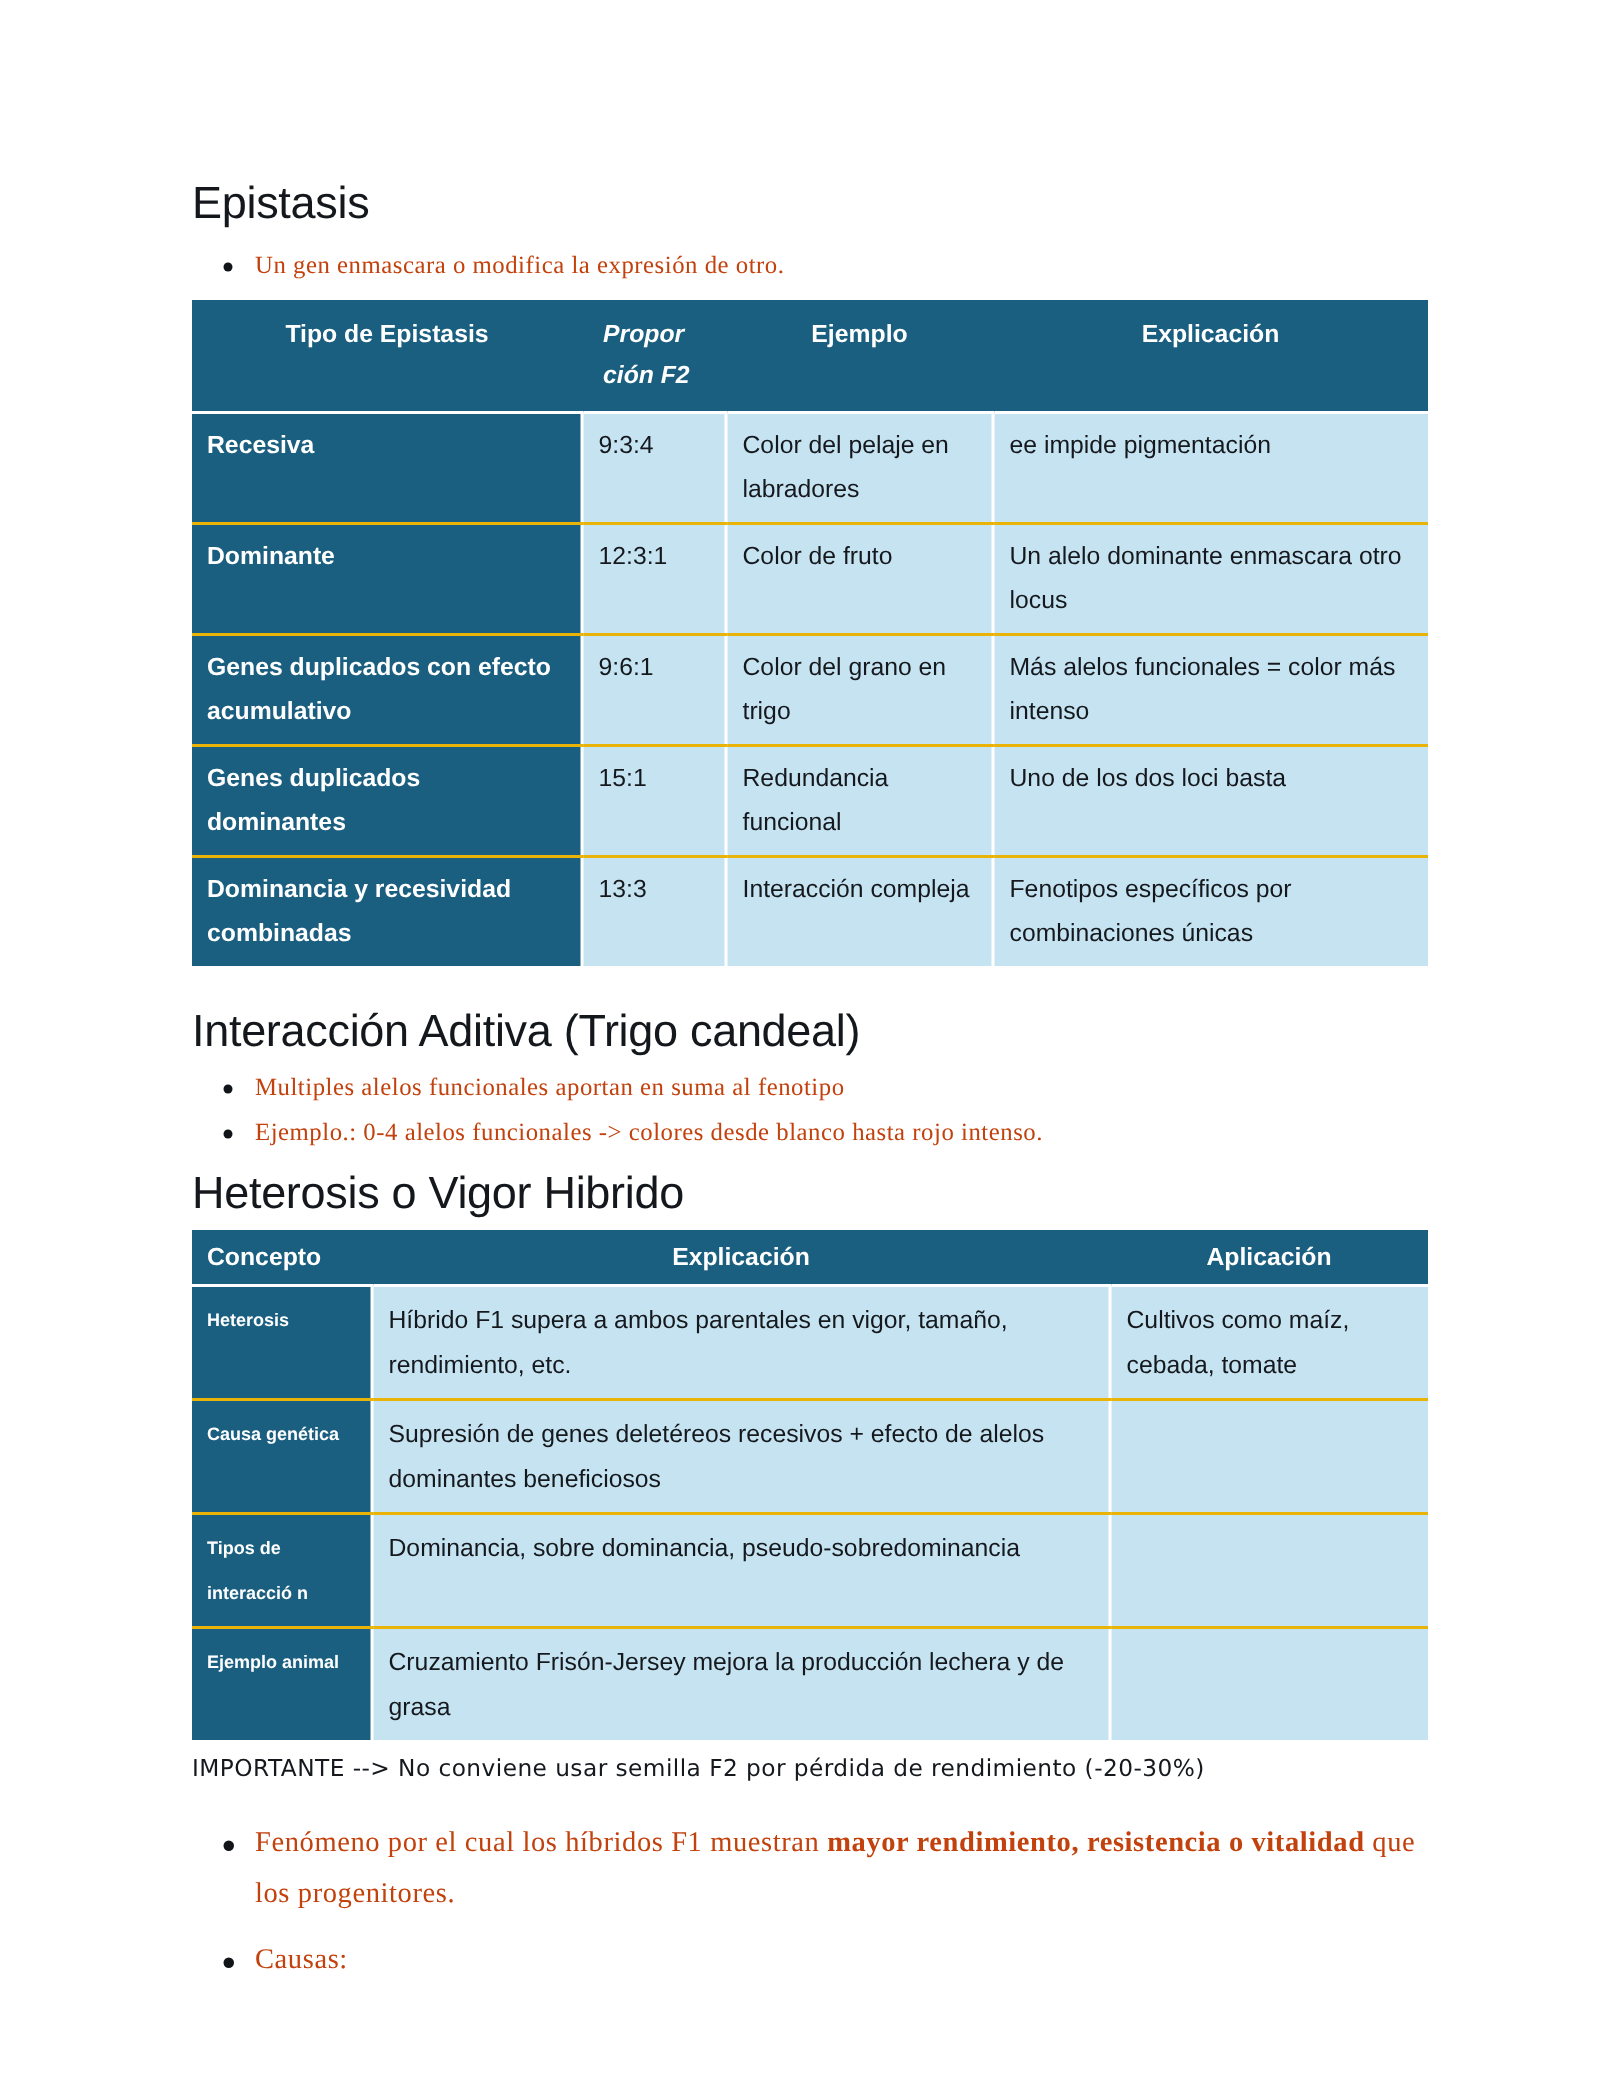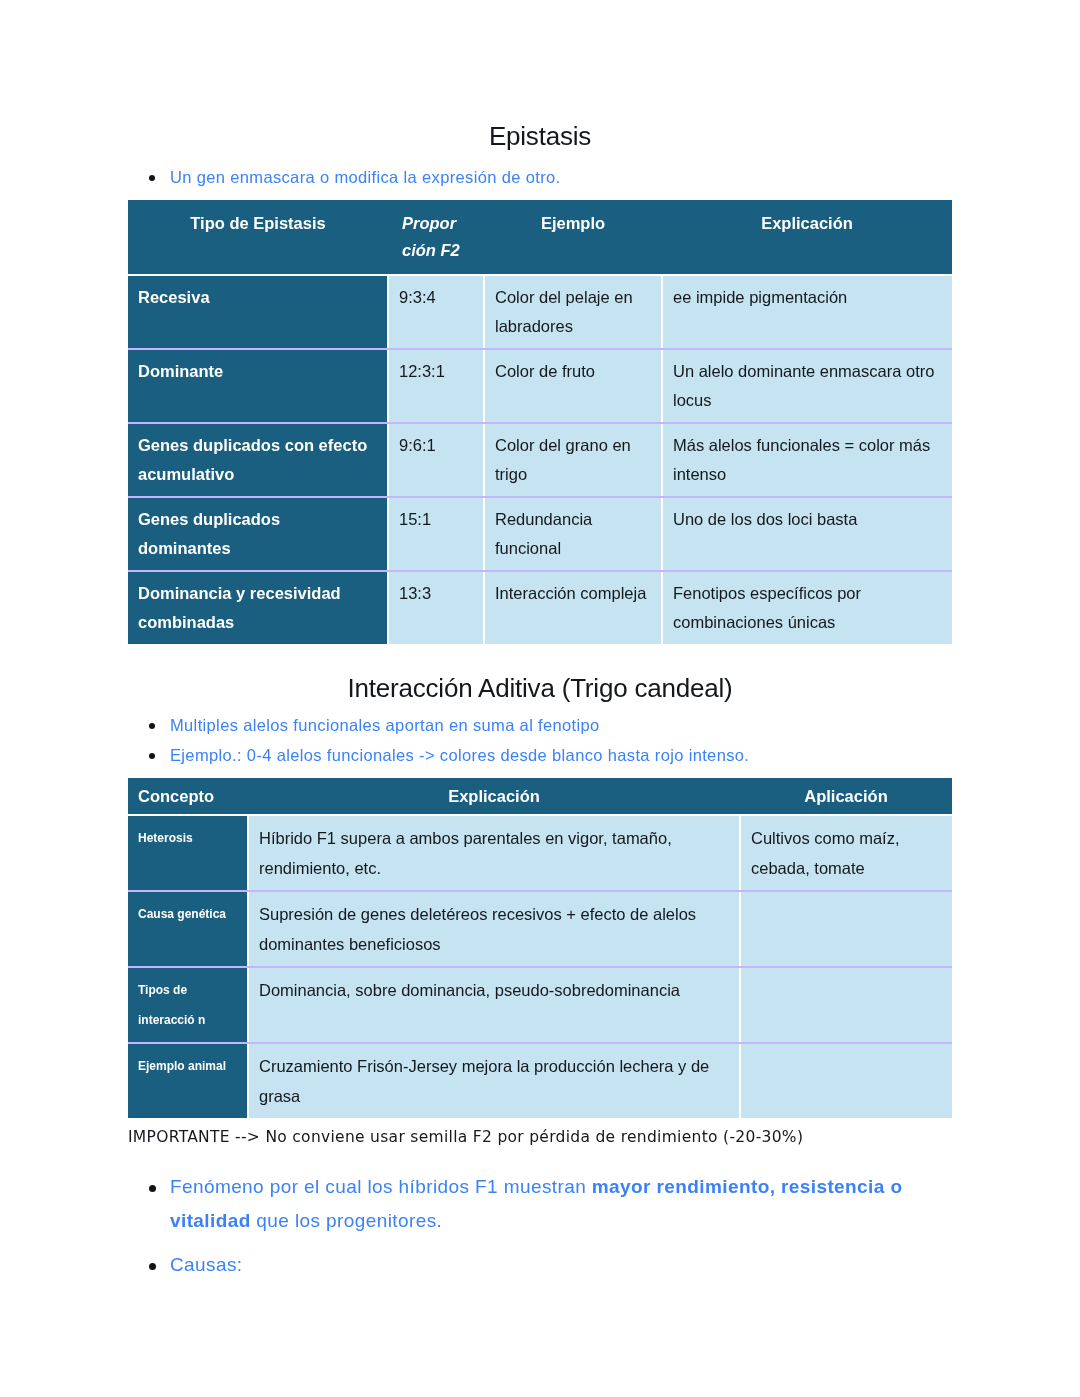--- a/index.html
+++ b/index.html
@@ -19,42 +19,41 @@
     width: 1080px;
     height: 1397px;
     background: #ffffff;
     box-sizing: border-box;
     padding: 118px 128px 0 128px;
   }
 
   h1.doc-h {
     font-family: "Liberation Sans", sans-serif;
     font-weight: 400;
-    font-size: 26px;
+    font-size: 30px;
     line-height: 36px;
     letter-spacing: -0.2px;
     color: #14181c;
     margin: 0 0 10px 0;
-    text-align: center;
   }
   h1.doc-h.tight { margin-bottom: 6px; }
 
   ul.hand {
     list-style: none;
     margin: 0 0 10px 0;
     padding: 0;
   }
   ul.hand li {
     position: relative;
     padding-left: 42px;
-    font-family: Liberation Sans, sans-serif;
+    font-family: Liberation Serif, serif;
     font-size: 16.5px;
     line-height: 26px;
     letter-spacing: 0.35px;
-    color: #3b82f6;
+    color: #c2410c;
     margin-bottom: 4px;
   }
   ul.hand li::before {
     content: "";
     position: absolute;
     left: 21px;
     top: 11px;
     width: 6px;
     height: 6px;
     border-radius: 50%;
@@ -91,21 +90,21 @@
     border-bottom: 2px solid #ffffff;
   }
   table.tbl thead th.left {
     text-align: left;
   }
   table.tbl tbody td {
     background: #c6e3f2;
     color: #15191d;
     font-size: 16.5px;
     line-height: 29px;
-    border-bottom: 2px solid #c4b5fd;
+    border-bottom: 2px solid #eab308;
     border-left: 2px solid #ffffff;
   }
   table.tbl tbody td.key {
     background: #1a5f7f;
     color: #ffffff;
     font-weight: 700;
     border-left: 0;
   }
   table.tbl tbody tr:last-child td { border-bottom: 0; }
 
@@ -198,20 +197,21 @@
 
   <div class="spacer-lg"></div>
 
   <h1 class="doc-h tight">Interacción Aditiva (Trigo candeal)</h1>
 
   <ul class="hand">
     <li>Multiples alelos funcionales aportan en suma al fenotipo</li>
     <li>Ejemplo.: 0-4 alelos funcionales -&gt; colores desde blanco hasta rojo intenso.</li>
   </ul>
 
+  <h1 class="doc-h tight">Heterosis o Vigor Hibrido</h1>
 
   <table class="tbl" id="t2">
     <colgroup>
       <col class="d1">
         <col class="d2">
         <col class="d3">
     </colgroup>
     <thead>
       <tr>
         <th class="d1 left">Concepto</th>

